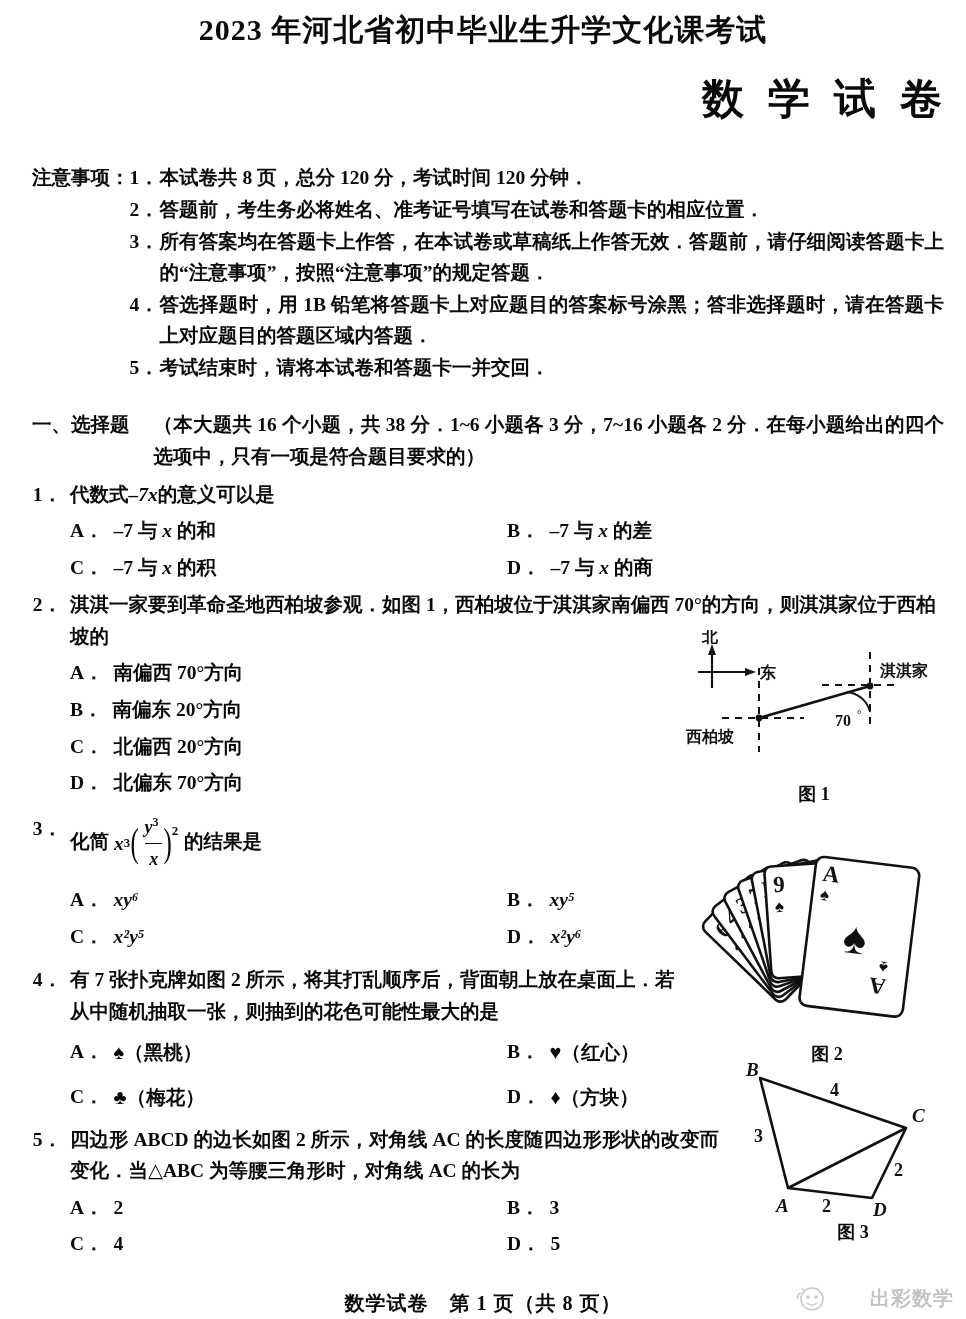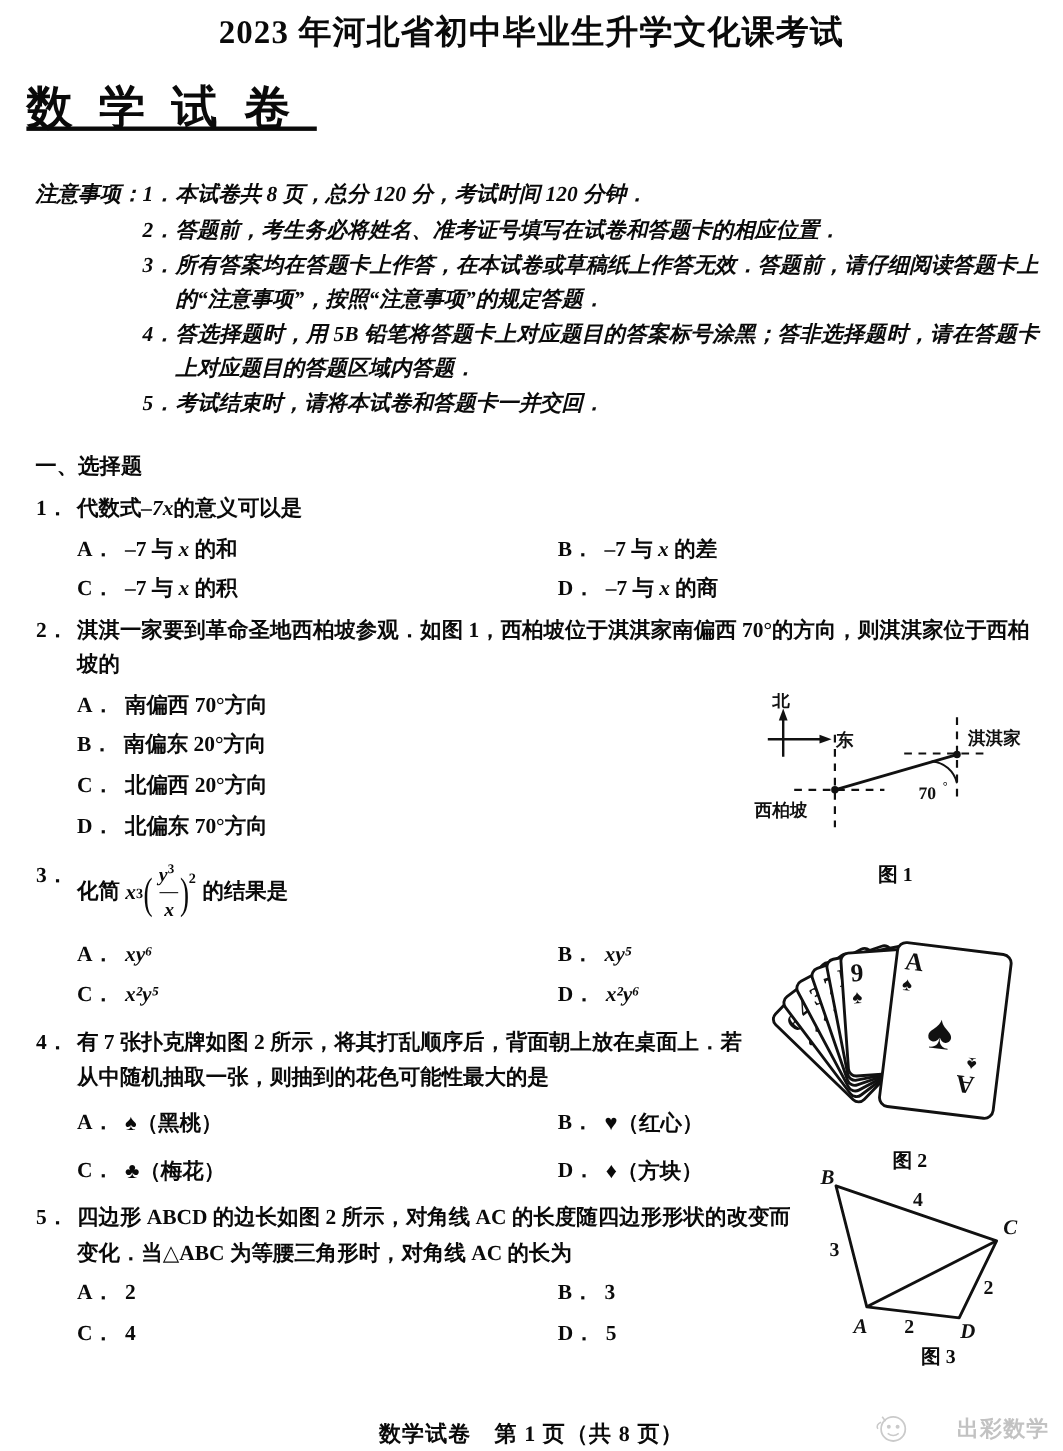--- a/index.html
+++ b/index.html
@@ -24,41 +24,39 @@
   
   .doc-title {
     text-align: center;
     font-size: 30px;
     font-weight: bold;
     letter-spacing: 1px;
     margin-top: 12px;
     line-height: 1.2;
   }
   .doc-subtitle {
-    text-align: left;
+    text-align: right;
     font-size: 42px;
     font-weight: bold;
     letter-spacing: 24px;
     margin-top: 26px;
     text-indent: 24px;
     line-height: 1.2;
-    text-decoration: underline;
   }
 
   
   .notice-block {
     margin: 38px 22px 0 32px;
     font-size: 19.5px;
     font-weight: bold;
     line-height: 1.62;
   }
   .notice-row {
     display: flex;
     align-items: flex-start;
-    font-style: italic;
   }
   .notice-label {
     flex: 0 0 auto;
     white-space: nowrap;
   }
   .notice-list {
     flex: 1 1 auto;
   }
   .notice-item {
     display: flex;
@@ -213,32 +211,33 @@
         <div class="notice-item">
           <span class="notice-num">2．</span>
           <span class="notice-text">答题前，考生务必将姓名、准考证号填写在试卷和答题卡的相应位置．</span>
         </div>
         <div class="notice-item">
           <span class="notice-num">3．</span>
           <span class="notice-text">所有答案均在答题卡上作答，在本试卷或草稿纸上作答无效．答题前，请仔细阅读答题卡上的“注意事项”，按照“注意事项”的规定答题．</span>
         </div>
         <div class="notice-item">
           <span class="notice-num">4．</span>
-          <span class="notice-text">答选择题时，用 5B 铅笔将答题卡上对应题目的答案标号涂黑；答非选择题时，请在答题卡上对应题目的答题区域内答题．</span>
+          <span class="notice-text">答选择题时，用 1B 铅笔将答题卡上对应题目的答案标号涂黑；答非选择题时，请在答题卡上对应题目的答题区域内答题．</span>
         </div>
         <div class="notice-item">
           <span class="notice-num">5．</span>
           <span class="notice-text">考试结束时，请将本试卷和答题卡一并交回．</span>
         </div>
       </div>
     </div>
   </div>
 
   <div class="section-head">
     <span class="section-head-label">一、选择题</span>
+    <span class="section-head-text">（本大题共 16 个小题，共 38 分．1~6 小题各 3 分，7~16 小题各 2 分．在每小题给出的四个选项中，只有一项是符合题目要求的）</span>
   </div>
 
   <div class="q">
     <div class="q-head">
       <span class="q-num">1．</span>
       <span class="q-body">
         <span class="q-stem"><span>代数式</span><i class="v">–7x</i><span>的意义可以是</span></span>
       </span>
     </div>
     <div class="opts">

